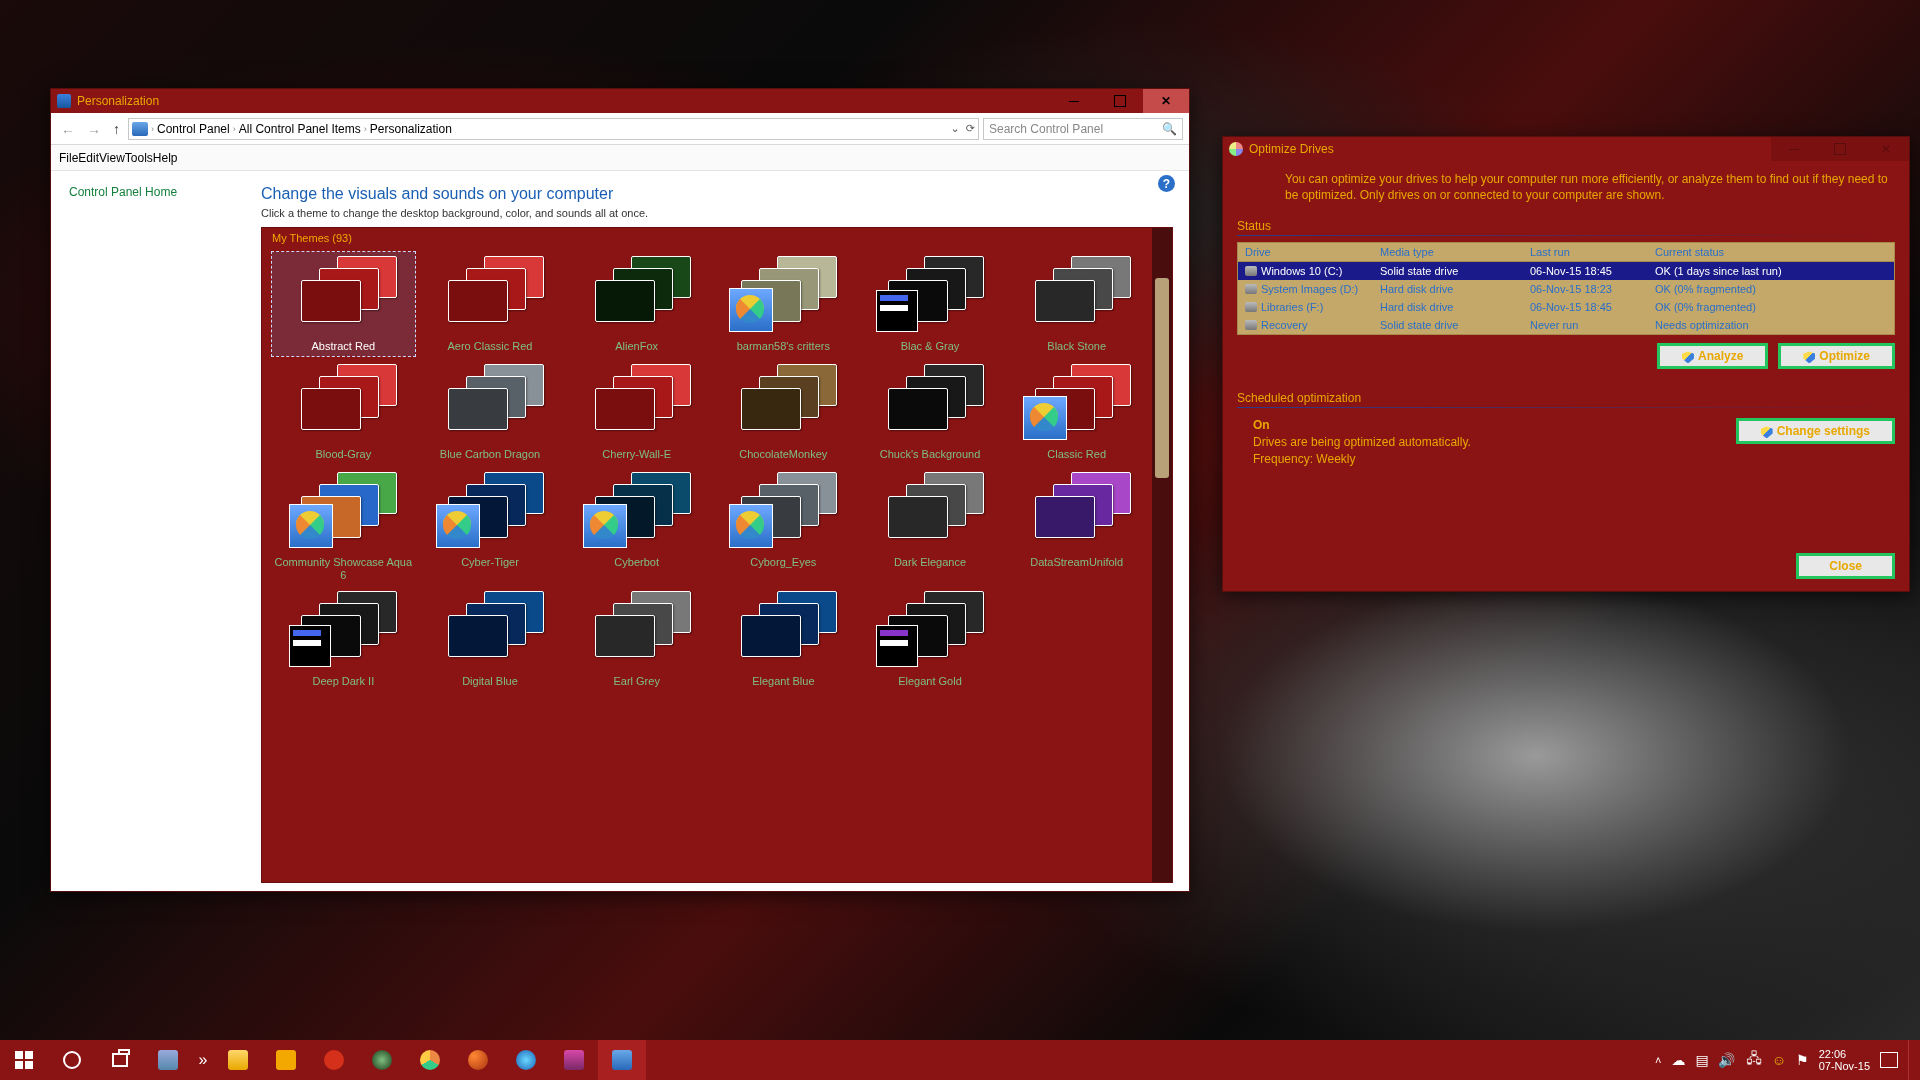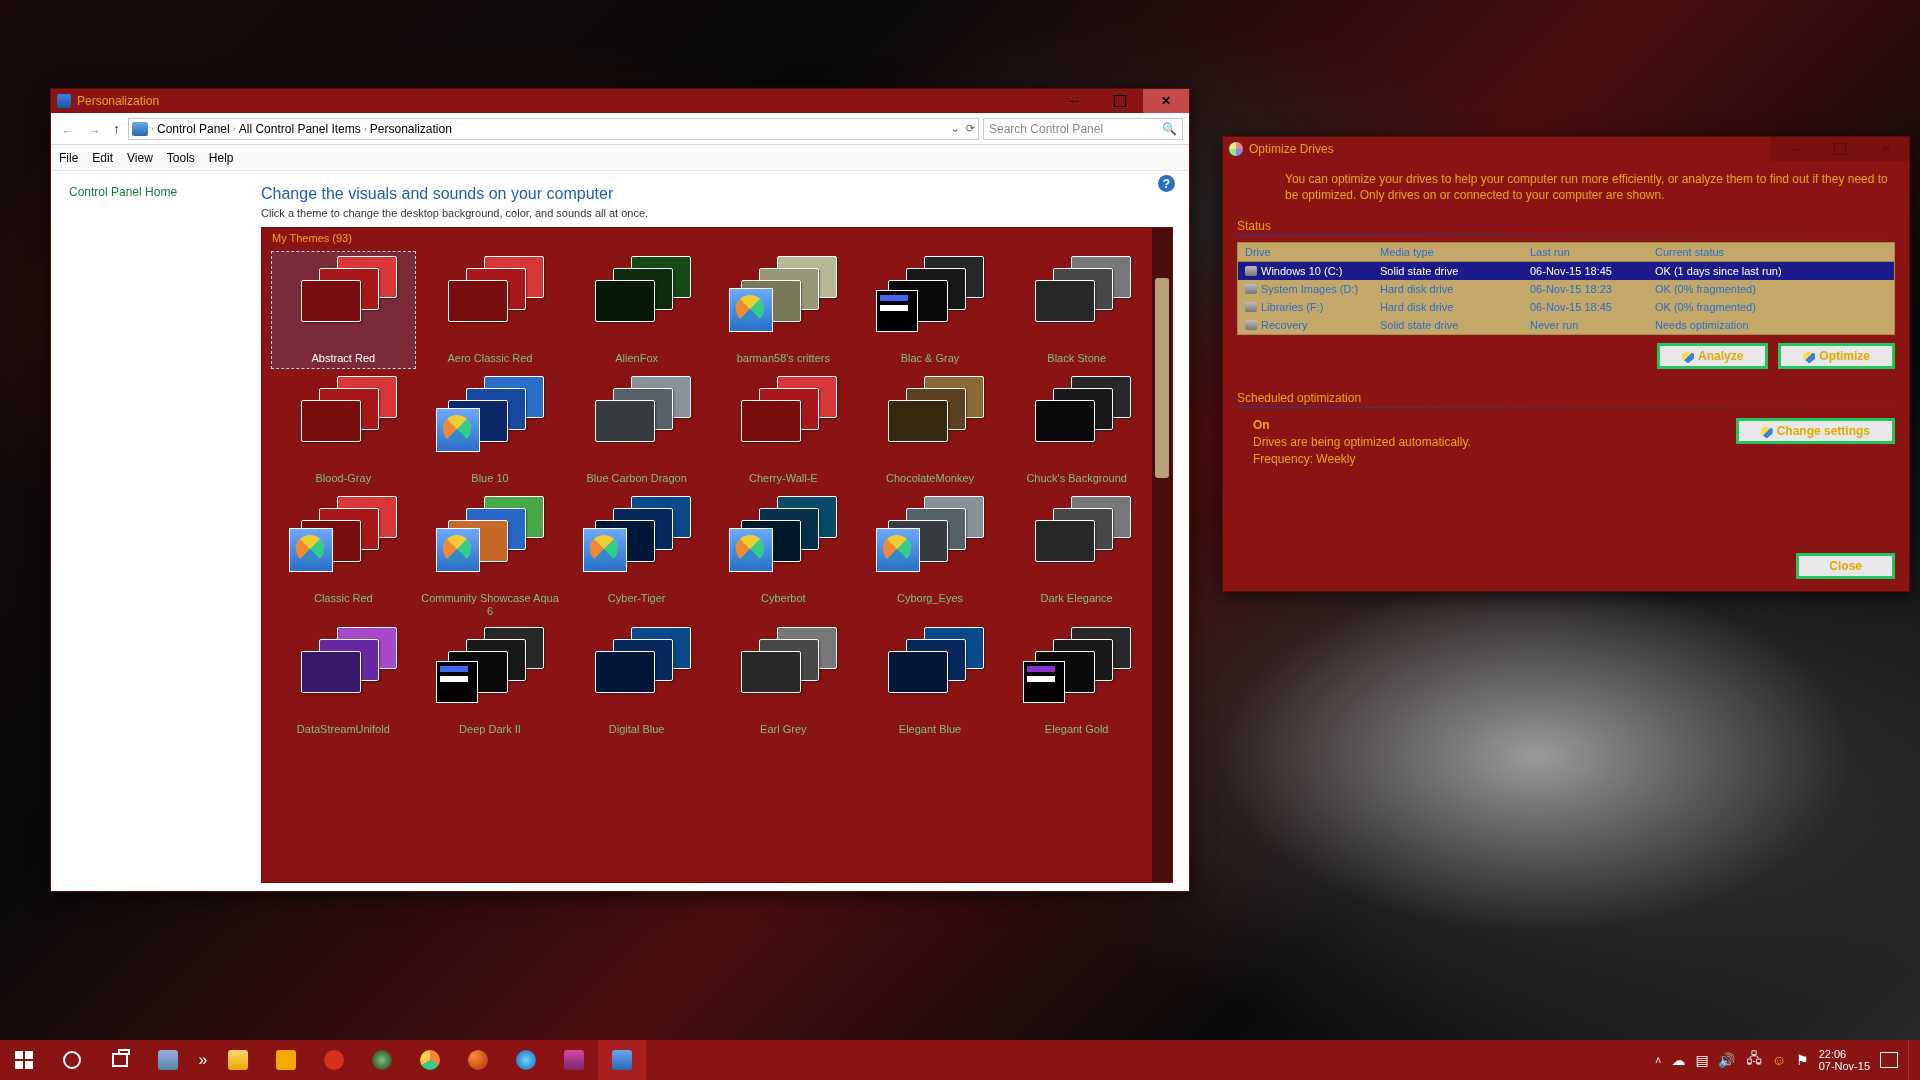--- a/index.html
+++ b/index.html
@@ -36,39 +36,39 @@
 .addrrow { height: 32px; display:flex; align-items:center; background:#fff; border-bottom:1px solid #d8d8d8; padding:0 6px; gap:4px; }
 .navbtn { color:#9a9a9a; font-size:14px; padding:2px 4px; }
 .addrbox { flex:1; display:flex; align-items:center; border:1px solid #c8c8c8; height:22px; padding:0 3px; font-size:12px; gap:3px; }
 .addrbox .fldicon { width:16px; height:14px; background:linear-gradient(#6aa8e8,#2868b8); border-radius:2px; }
 .addrbox .crumb { color:#000; }
 .addrbox .sep { color:#888; font-size:9px; }
 .addrbox .refresh { margin-left:auto; color:#555; font-size:11px; }
 .searchbox { width:200px; height:22px; border:1px solid #c8c8c8; display:flex; align-items:center; padding:0 5px; font-size:12px; color:#888; }
 .searchbox .mag { margin-left:auto; color:#555; }
 
-.menubar { height:26px; display:flex; align-items:center; padding:0 8px; background:#fafafa; border-bottom:1px solid #e4e4e4; font-size:12px; gap:14px; }
+.menubar { height:26px; display:flex; align-items:center; padding:0 8px; background:#fafafa; border-bottom:1px solid #e4e4e4; font-size:12px; }
 
 .content1 { flex:1; display:flex; position:relative; }
 .sidepanel { width:210px; padding:14px 0 0 18px; font-size:12px; }
 .sidepanel a { color:#15803d; text-decoration:none; }
 .mainpanel { flex:1; padding:14px 16px 8px 0; display:flex; flex-direction:column; }
 .helpicon { position:absolute; right:14px; top:4px; width:17px; height:17px; border-radius:50%;
   background:#2a6fc8; color:#fff; font-size:12px; font-weight:bold; display:flex; align-items:center; justify-content:center; }
 .heading1 { color:#1a5fb4; font-size:16px; margin-bottom:4px; }
 .sub1 { font-size:11px; color:#333; margin-bottom:8px; }
 
 .themespane { background:#8a1414; border:1px solid #6a0d0d; flex:1; position:relative; overflow:hidden; }
 .themesheader { color:#f2a800; font-size:11px; padding:4px 10px; }
 .themesgrid { display:grid; grid-template-columns:repeat(6, 1fr); gap:4px 4px;
   padding:4px 24px 6px 10px; }
 .theme { display:flex; flex-direction:column; align-items:center; padding:2px; }
 .theme.selected { outline:1px dashed #c8d8ff; background:rgba(80,110,160,.25); }
 .thumb { width:120px; height:82px; position:relative; }
-.tlabel { font-size:11px; color:#7fbf7f; text-align:center; margin-top:16px; line-height:1.15; min-height:14px;}
+.tlabel { font-size:11px; color:#7fbf7f; text-align:center; margin-top:4px; line-height:1.15; min-height:14px;}
 .theme.selected .tlabel { color:#fff; }
 
 .tw { position:absolute; width:60px; height:42px; border:1px solid #fff; border-radius:2px; box-shadow:1px 1px 2px rgba(0,0,0,.4); }
 .tw1 { right:6px; top:2px; }
 .tw2 { right:24px; top:14px; }
 .tw3 { right:42px; top:26px; }
 .sw { position:absolute; left:6px; bottom:4px; width:44px; height:44px; background:linear-gradient(#6da8ff,#2a6fc8); border:1px solid #fff; }
 .sw::after { content:""; position:absolute; left:6px; top:6px; width:0; height:0;
   border-left:14px solid #e83; border-top:14px solid #ec3; border-right:14px solid #3c8; border-bottom:14px solid #38c; border-radius:50%; }
 .bars { position:absolute; left:6px; bottom:4px; width:42px; height:42px; background:#000; border:1px solid #fff; }
@@ -239,29 +239,20 @@
               <div class="theme">
                 <div class="thumb">
                   <div class="tw tw1" style="background:#d83838"></div>
                   <div class="tw tw2" style="background:#a81818"></div>
                   <div class="tw tw3" style="background:#7a0d0d"></div>
                 </div>
                 <div class="tlabel">Blood-Gray</div>
               </div>
               <div class="theme">
                 <div class="thumb">
-                  <div class="tw tw1" style="background:#2a6fc8"></div>
-                  <div class="tw tw2" style="background:#1848a0"></div>
-                  <div class="tw tw3" style="background:#0d2868"></div>
-                  <div class="sw"></div>
-                </div>
-                <div class="tlabel">Blue 10</div>
-              </div>
-              <div class="theme">
-                <div class="thumb">
                   <div class="tw tw1" style="background:#889098"></div>
                   <div class="tw tw2" style="background:#586068"></div>
                   <div class="tw tw3" style="background:#383c40"></div>
                 </div>
                 <div class="tlabel">Blue Carbon Dragon</div>
               </div>
               <div class="theme">
                 <div class="thumb">
                   <div class="tw tw1" style="background:#d83838"></div>
                   <div class="tw tw2" style="background:#a81818"></div>

